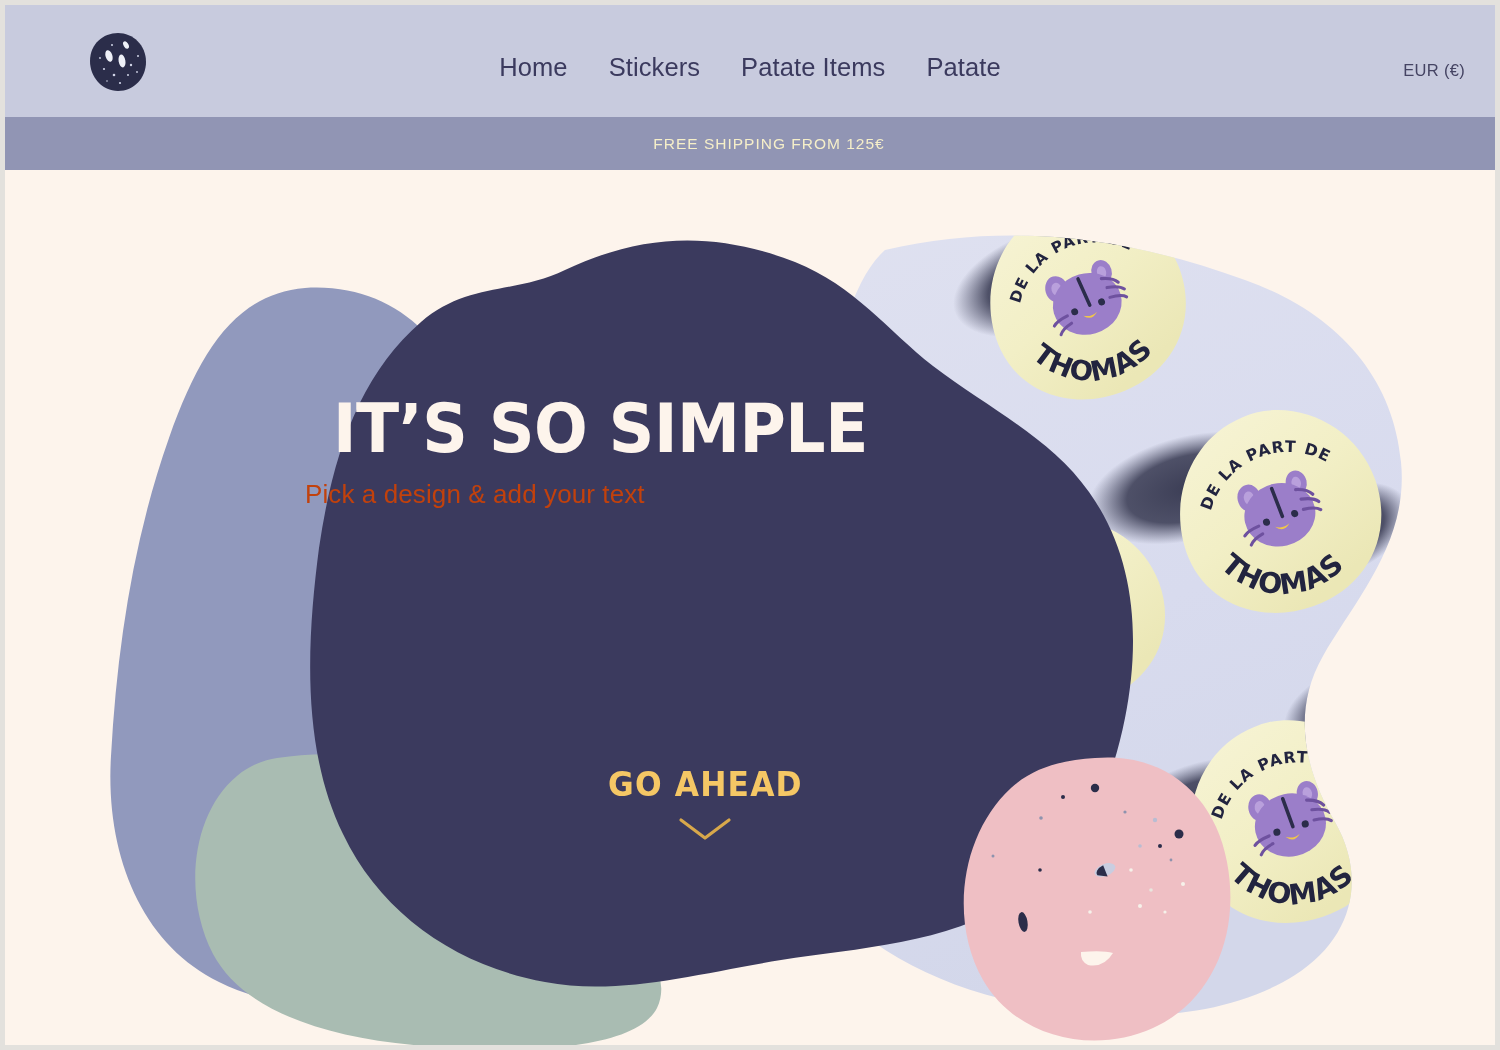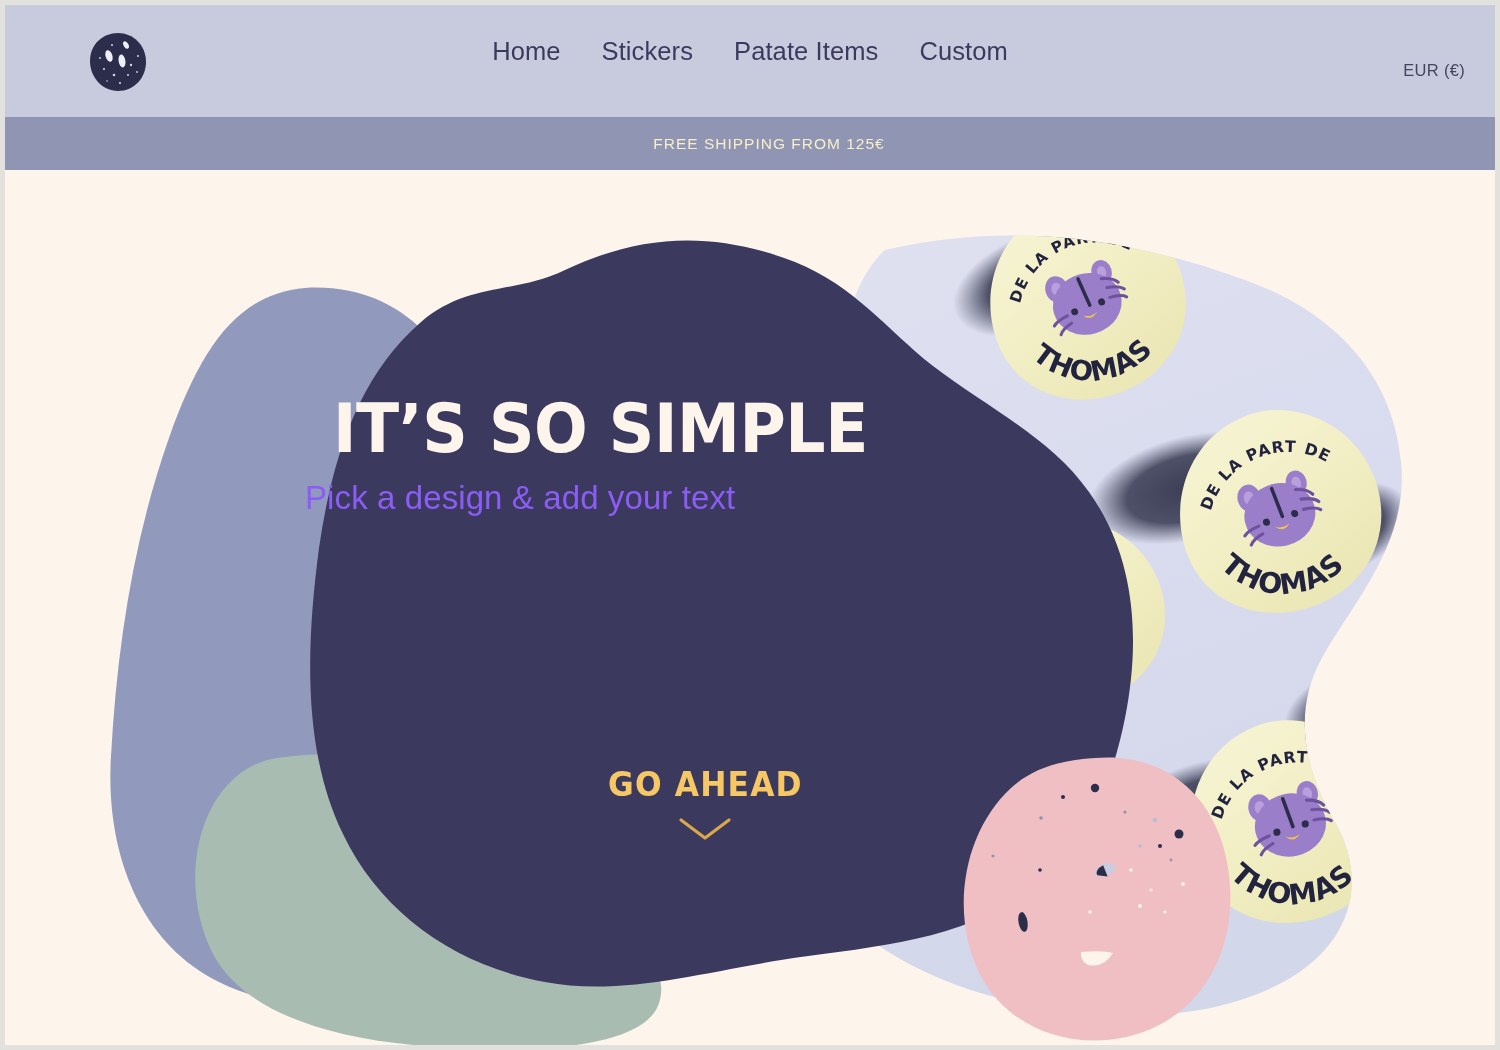--- a/index.html
+++ b/index.html
@@ -35,21 +35,21 @@
   #logo-wrap {
     position: absolute;
     left: 82px;
     top: 26px;
     width: 62px; height: 62px;
   }
 
   #nav {
     position: absolute;
     left: 0; right: 0;
-    top: 0; height: 93px;
+    top: 16px; height: 93px;
     display: flex;
     align-items: center;
     justify-content: center;
     gap: 41px;
     pointer-events: none;
   }
   .nav-item {
     font-size: 25.5px;
     color: #3b3a5e;
     letter-spacing: 0.1px;
@@ -119,22 +119,22 @@
     font-family: "DejaVu Sans", sans-serif;
     font-weight: bold;
     font-size: 68px;
     line-height: 1.0;
     letter-spacing: -0.5px;
     color: #fdf4ec;
     margin: 0;
     transform: scaleX(0.93);
   }
   #subhead {
-    font-size: 33px;
-    color: #8b5cf6;
+    font-size: 26px;
+    color: #c2410c;
     margin: 16px 0 0 0;
     font-weight: 400;
     letter-spacing: 0.1px;
   }
   #cta-block {
     position: absolute;
     left: 300px;
     top: 595px;
     width: 800px;
     text-align: center;
@@ -181,21 +181,21 @@
         <circle cx="13" cy="27" r="0.9" fill="#cfd3e6"></circle>
         <circle cx="50" cy="41" r="0.9" fill="#cfd3e6"></circle>
         <circle cx="20" cy="50" r="0.8" fill="#cfd3e6"></circle>
       </svg>
     </div>
 
     <nav id="nav">
       <span class="nav-item">Home</span>
       <span class="nav-item">Stickers</span>
       <span class="nav-item">Patate Items</span>
-      <span class="nav-item">Custom</span>
+      <span class="nav-item">Patate</span>
     </nav>
 
     <div id="currency">EUR (€)</div>
   </div>
 
   <div id="ship-banner">
     <span id="ship-text">FREE SHIPPING FROM 125€</span>
   </div>
 
   <div id="hero">

